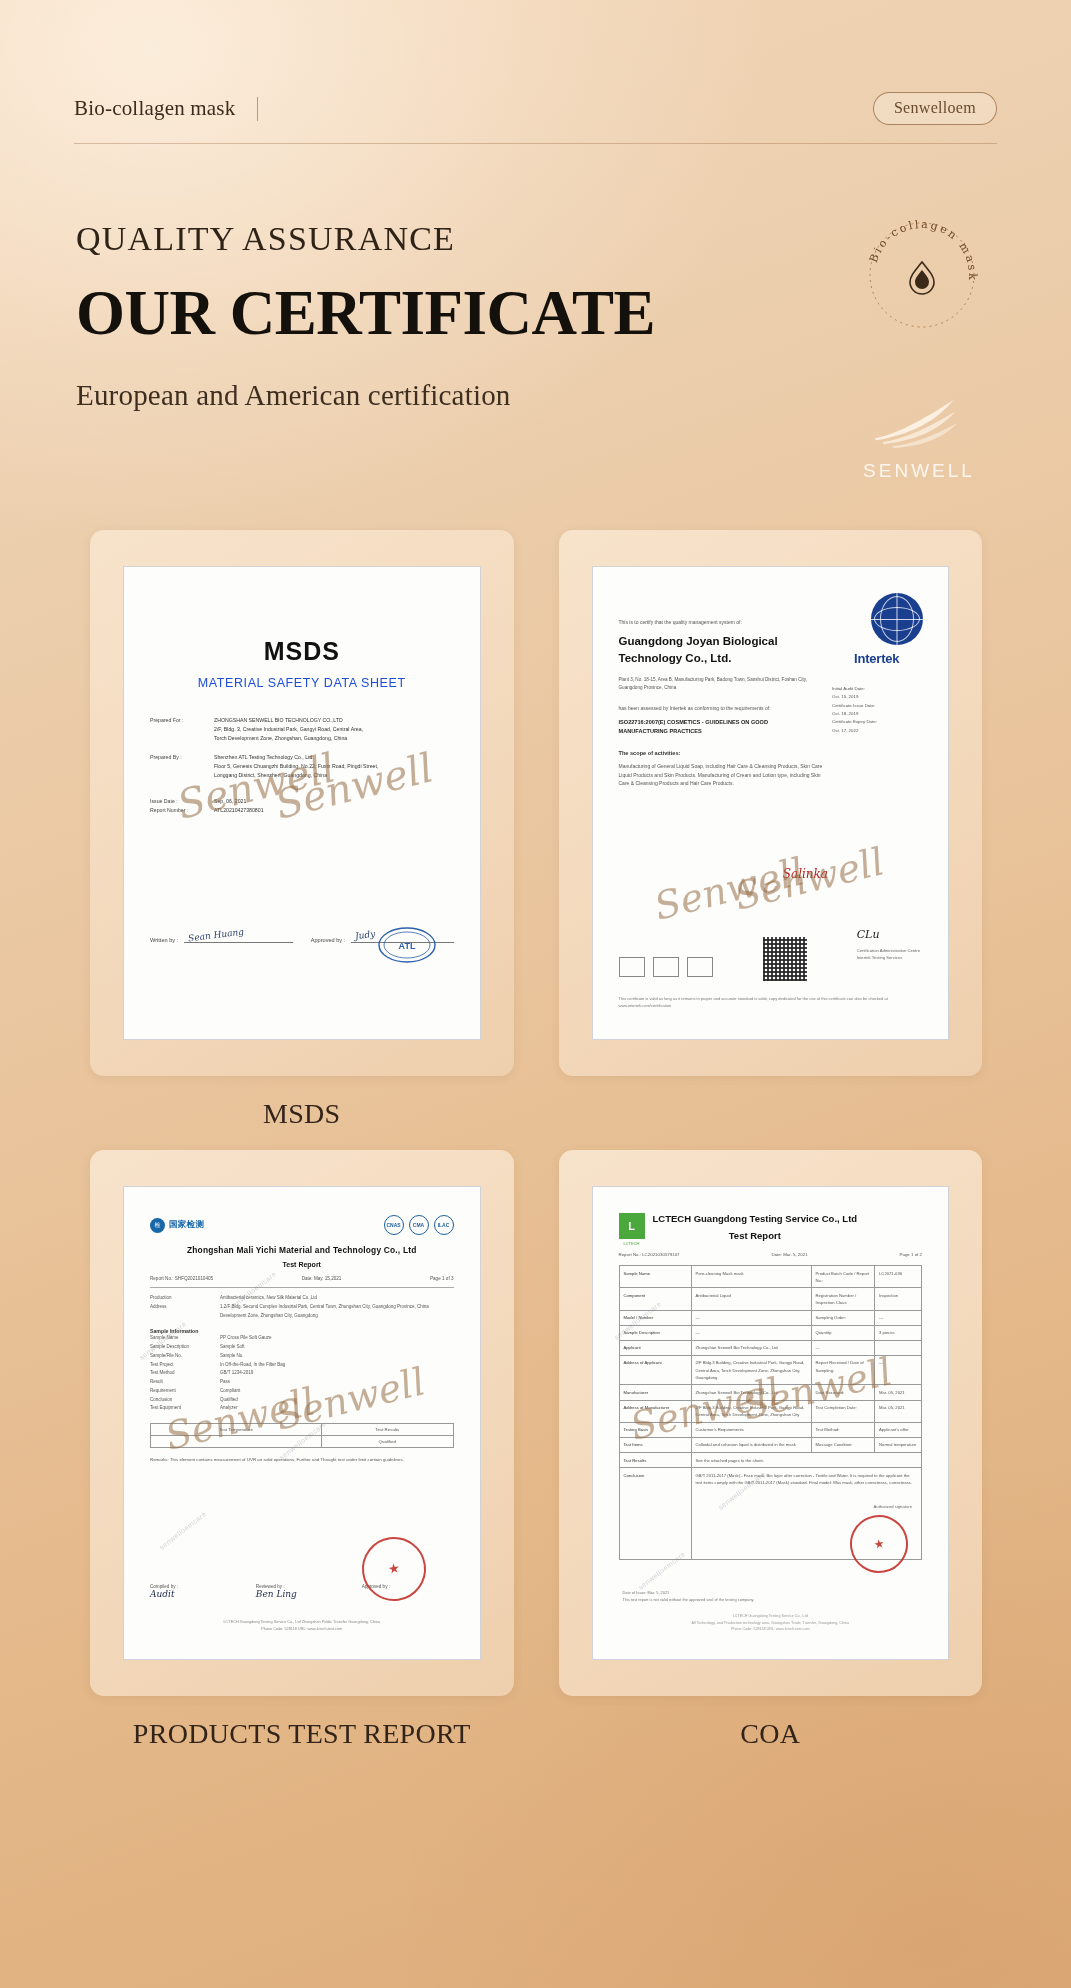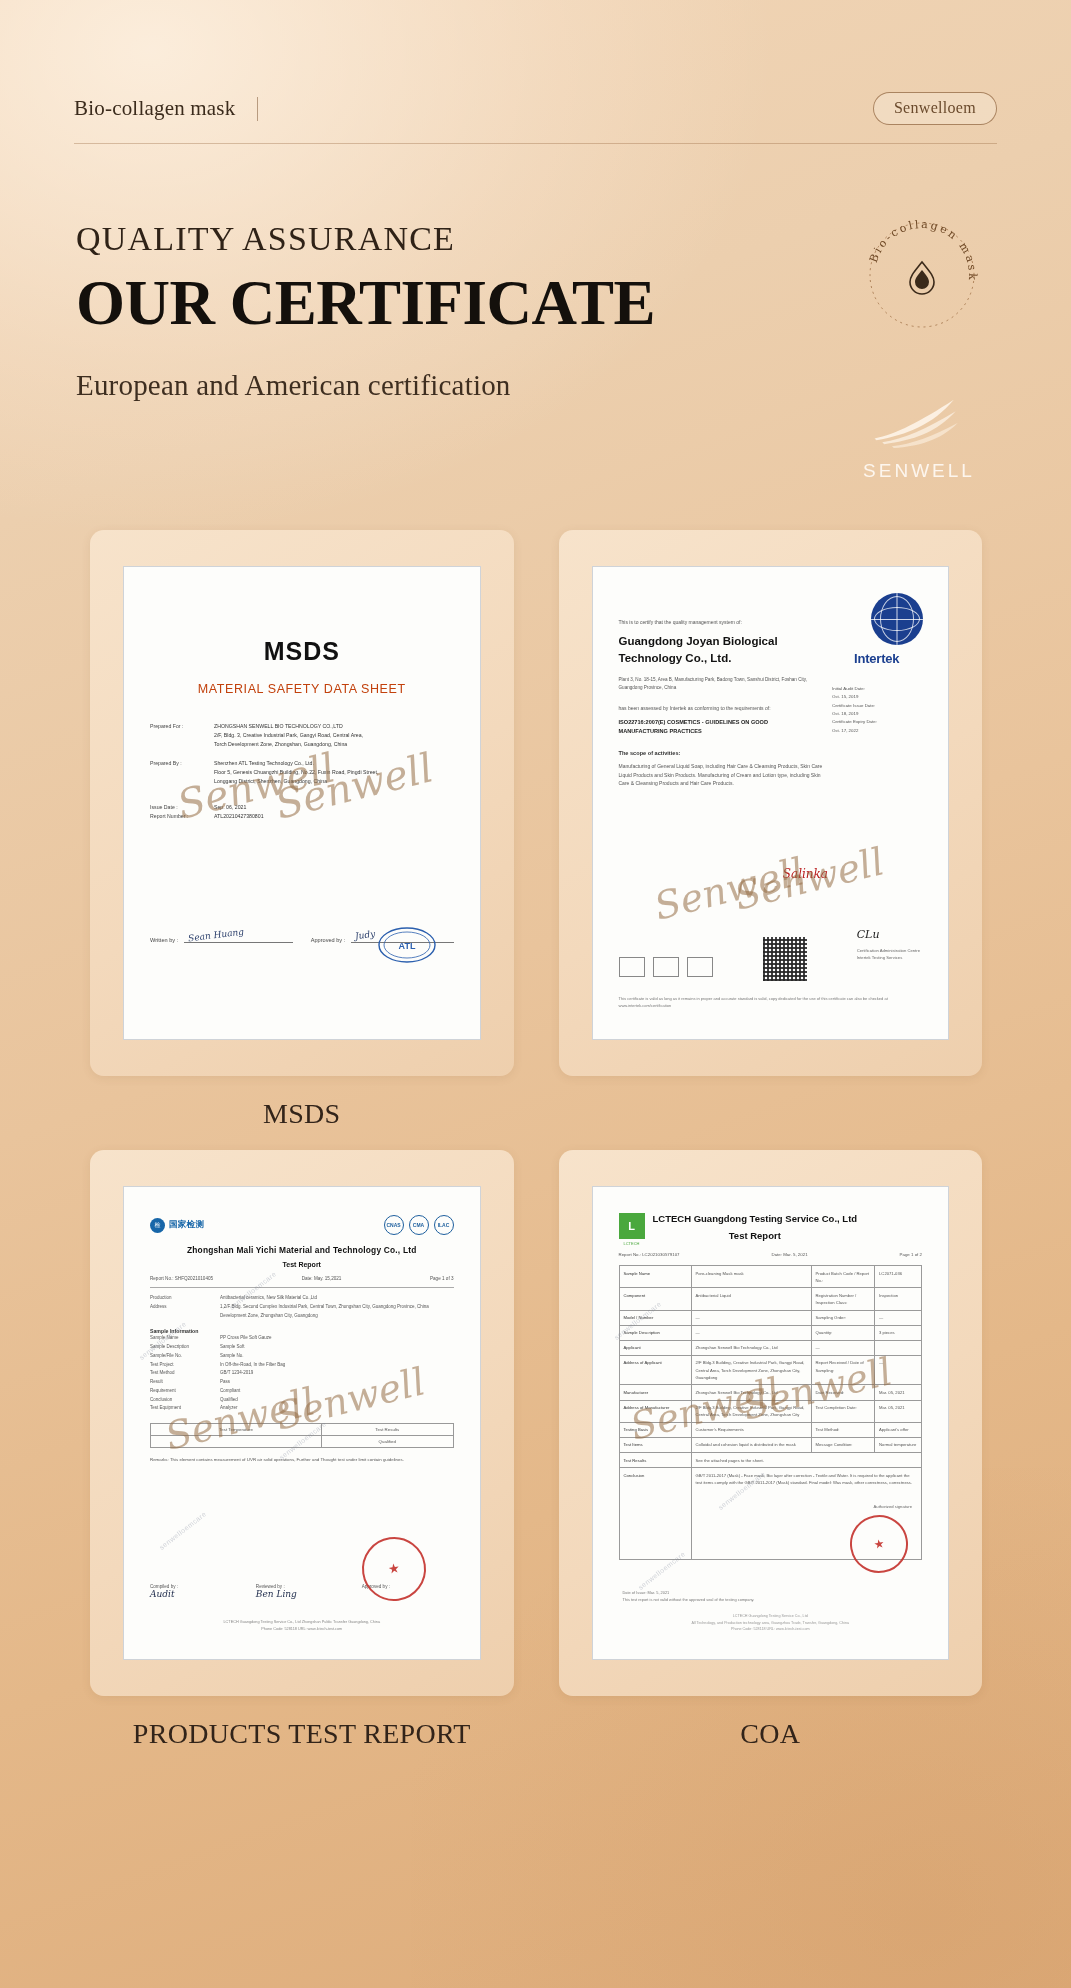--- a/index.html
+++ b/index.html
@@ -87,21 +87,21 @@
     letter-spacing: 1.2px;
     color: #2f2217;
     font-weight: 400;
   }
   .maintitle {
     font-size: 63px;
     line-height: 1.12;
     font-weight: 700;
     color: #14100c;
     letter-spacing: -0.5px;
-    margin-top: 10px;
+    margin-top: 20px;
   }
   .subtitle {
     margin-top: 30px;
     font-size: 29px;
     color: #3e2e20;
     letter-spacing: .2px;
   }
 
   
   .stamp {
@@ -178,22 +178,22 @@
     font-size: 25px;
     letter-spacing: 1px;
     color: #111;
     margin-top: 48px;
     font-family: "Liberation Sans", sans-serif;
   }
   .msds-sub {
     text-align: center;
     font-size: 12.5px;
     letter-spacing: .6px;
-    color: #c2410c;
-    margin-top: 16px;
+    color: #1d4ed8;
+    margin-top: 10px;
   }
   .kv {
     margin-top: 26px;
     font-size: 5.2px;
     line-height: 1.75;
   }
   .kv .row { display: flex; gap: 8px; }
   .kv .k { width: 56px; color: #444; flex: none; }
   .kv .v { color: #333; }
 

